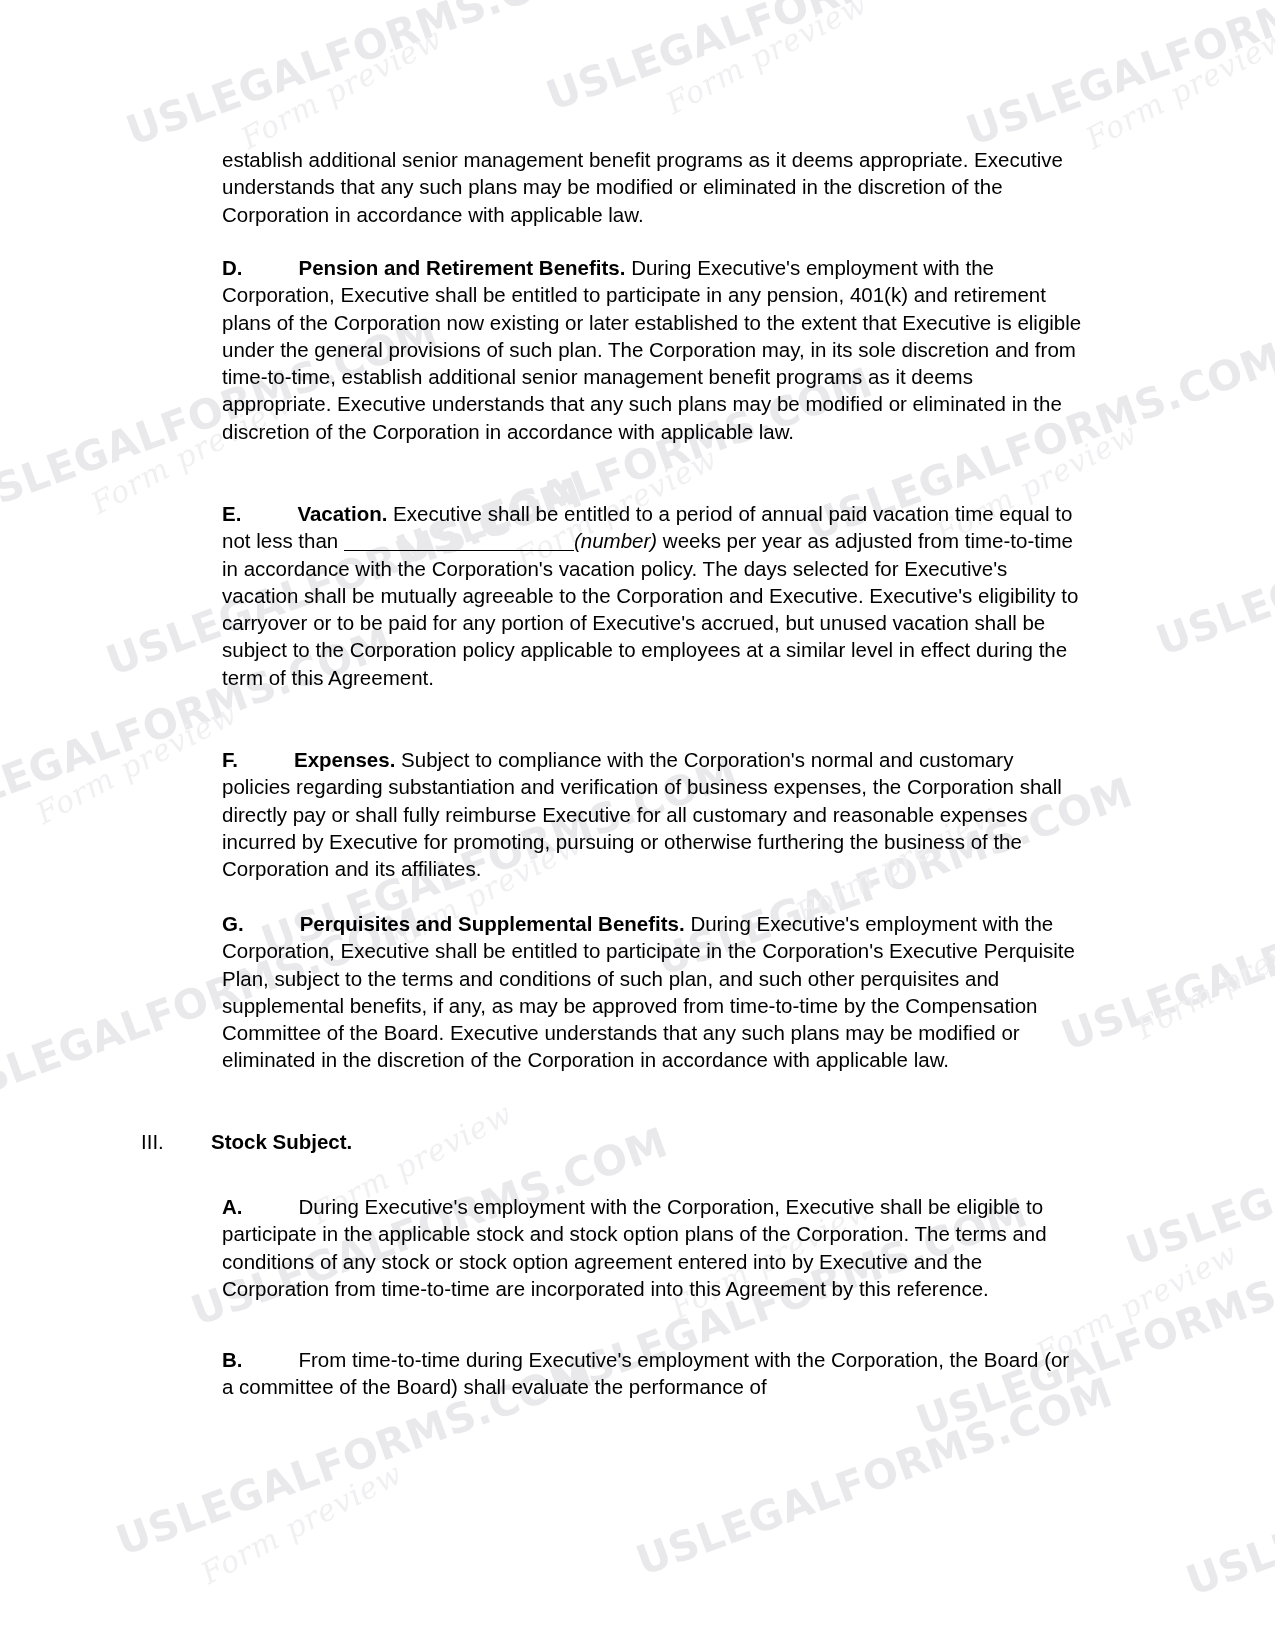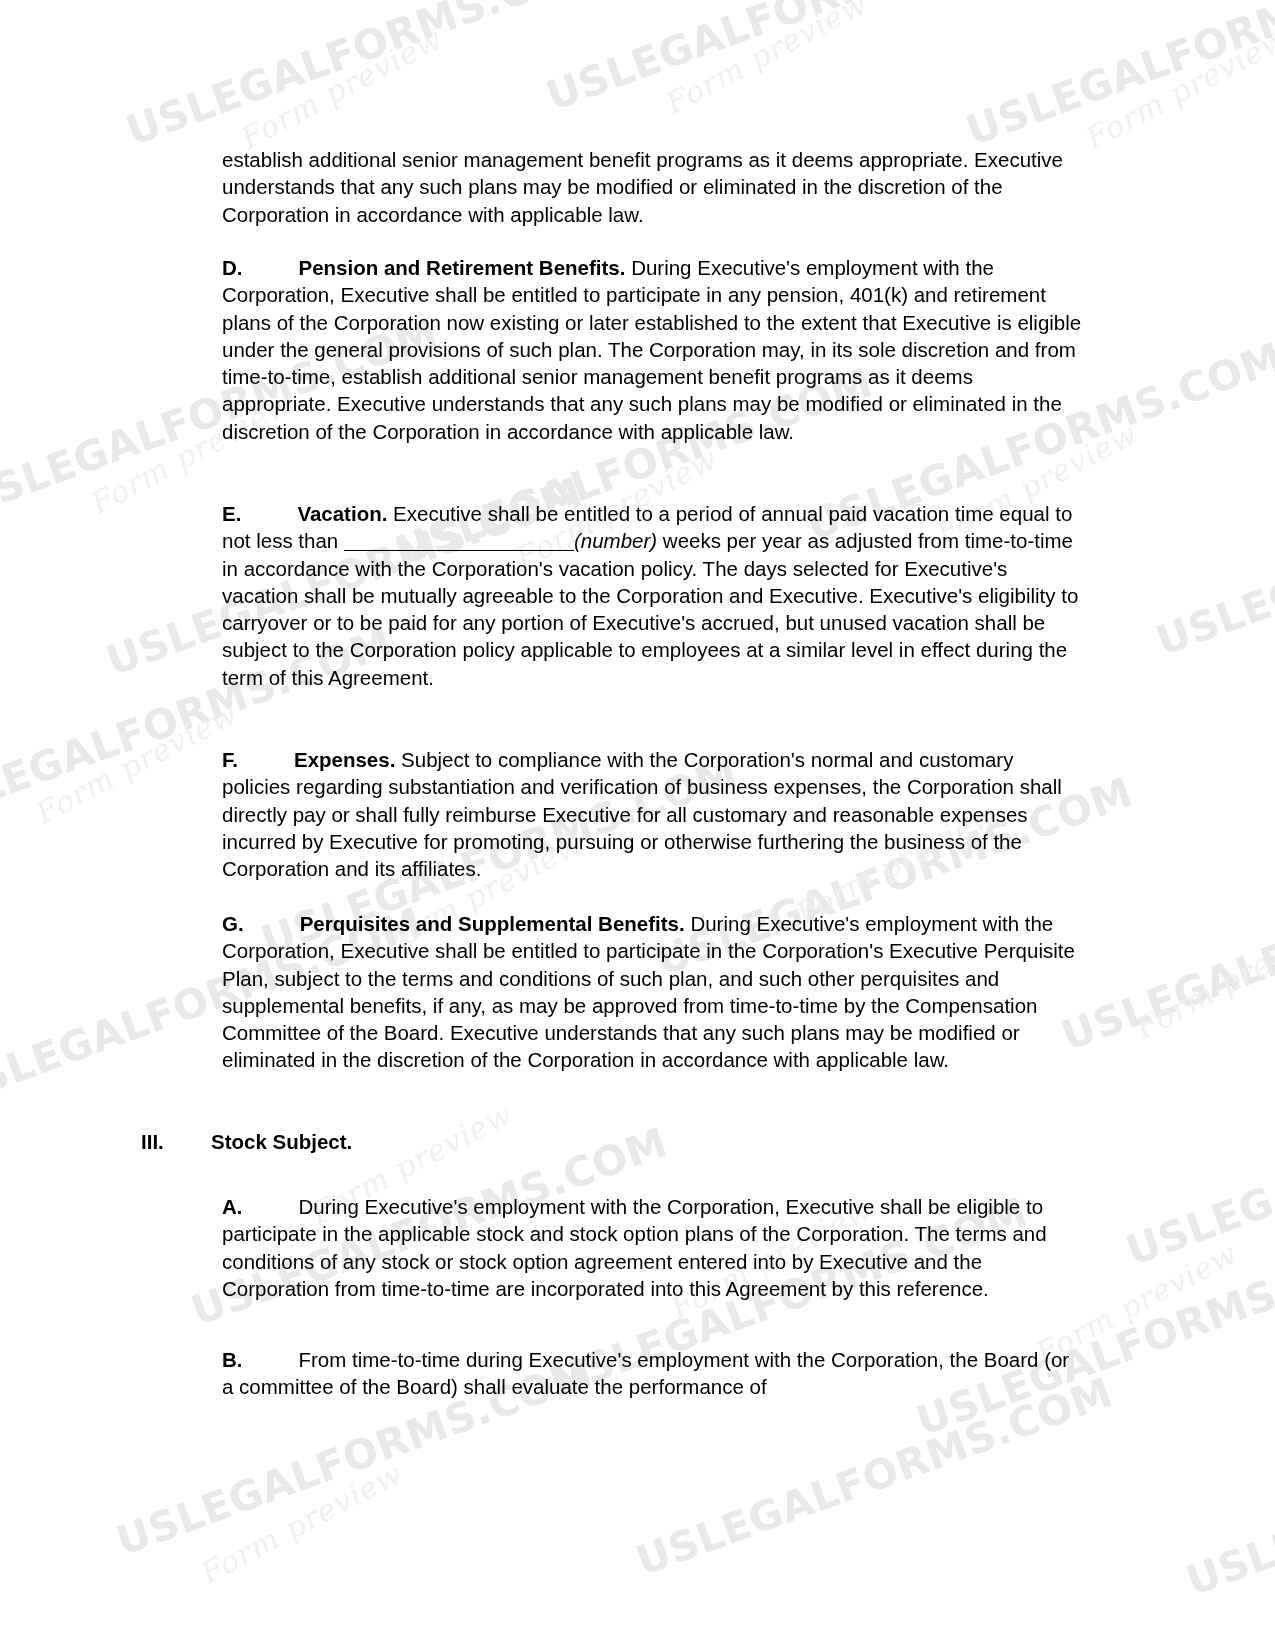--- a/index.html
+++ b/index.html
@@ -82,21 +82,21 @@
   .roman-row {
     position: absolute;
     left: 141px;
     width: 930px;
     font-size: 20.5px;
     line-height: 27.3px;
   }
   .roman-num {
     display: inline-block;
     width: 70px;
-    font-weight: 700;
+    font-weight: 400;
   }
   .roman-title {
     font-weight: 700;
   }
 </style>
 </head>
 <body>
 
 <div class="page">
 

